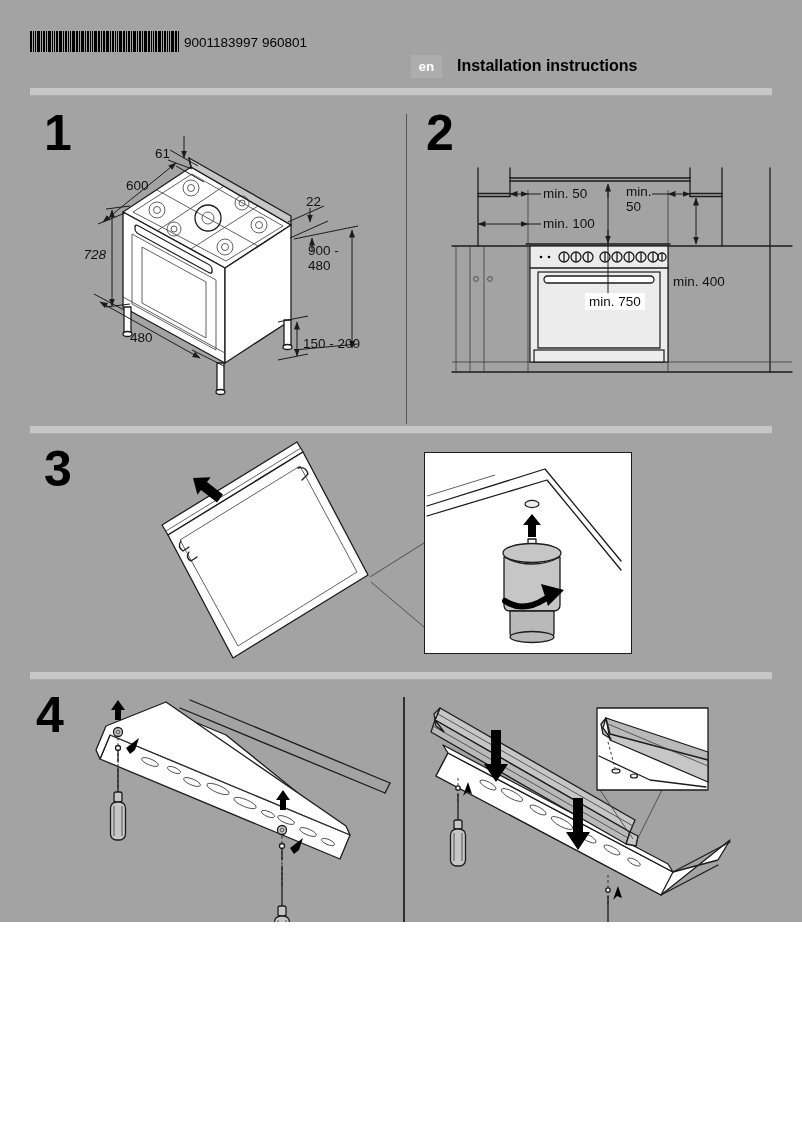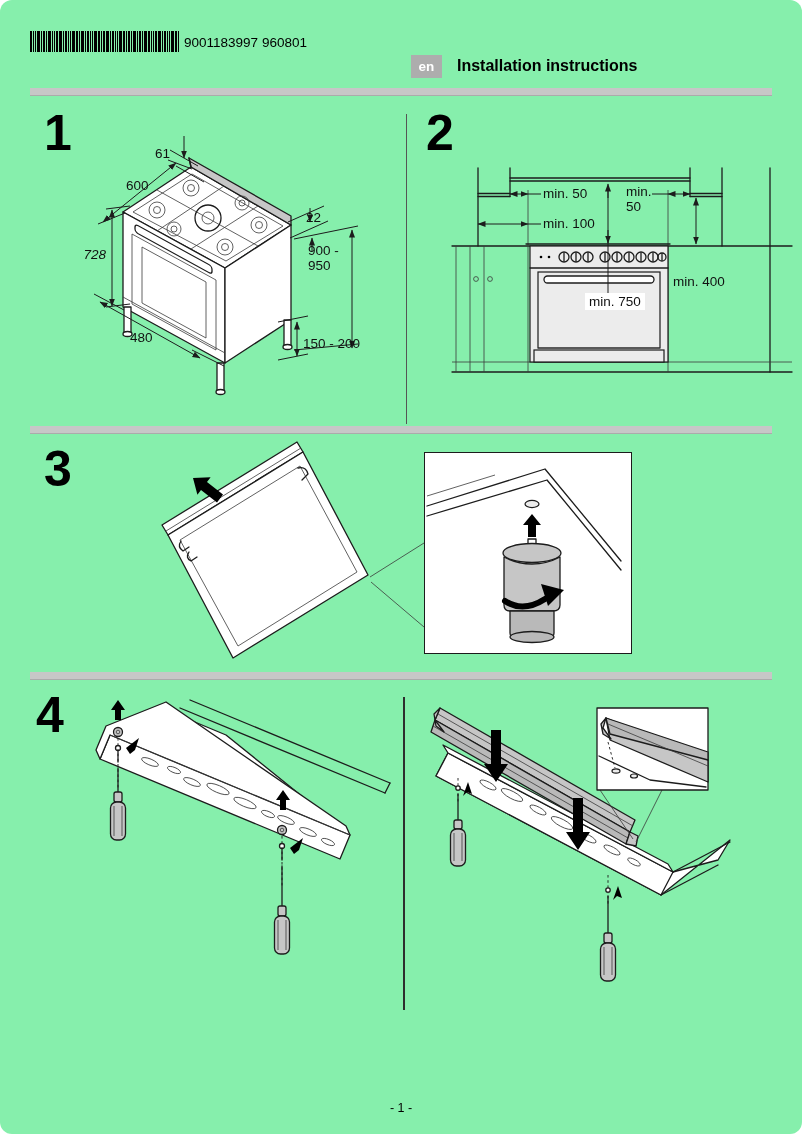--- a/index.html
+++ b/index.html
@@ -1,17 +1,17 @@
 <!DOCTYPE html>
 <html><head>
 <meta charset="utf-8">
 <style>
   html,body{margin:0;padding:0;background:#fff;}
-  .page{position:relative;width:802px;height:1134px;background:#86efac;overflow:hidden;
-        font-family:"Liberation Sans","DejaVu Sans",sans-serif;color:#111;border-radius:12px;}
+  .page{position:relative;width:802px;height:922px;background:#a3a3a3;overflow:hidden;
+        font-family:"Liberation Sans","DejaVu Sans",sans-serif;color:#111;}
   .abs{position:absolute;}
   .lbl{position:absolute;font-size:13.5px;line-height:15px;color:#111;white-space:nowrap;}
   .lbl.pre{white-space:pre-line;}
   .lbl.boxed{background:#fff;padding:1px 4px;}
   .secnum{position:absolute;font-size:50px;font-weight:bold;line-height:1;color:#000;letter-spacing:-1px;}
   .hbar{position:absolute;left:30px;width:742px;height:7px;background:#c7c7c7;border-bottom:1px solid #ababab;}
   .vline{position:absolute;background:#555;}
   .codes{position:absolute;font-size:13.5px;color:#000;}
   .badge{position:absolute;left:411px;top:55px;width:31px;height:23px;background:#adadad;color:#fff;
          font-size:13.5px;font-weight:bold;display:flex;align-items:center;justify-content:center;}
@@ -182,24 +182,24 @@
       <line x1="54" y1="194" x2="84" y2="210"></line>
         <line x1="152" y1="250" x2="184" y2="266"></line>
       <line x1="257" y1="222" x2="257" y2="256" marker-start="url(#m1a)" marker-end="url(#m1a)"></line>
       <line x1="238" y1="222" x2="268" y2="216"></line>
         <line x1="238" y1="260" x2="268" y2="254"></line>
     </g>
   </svg>
 
   <span class="lbl" style="left:143px;top:146px;margin-left:12px;">61</span>
   <span class="lbl" style="left:126px;top:178px;">600</span>
-  <span class="lbl" style="left:306px;top:210px;text-align:right;">22</span>
+  <span class="lbl" style="left:306px;top:194px;text-align:right;">22</span>
   <span class="lbl" style="left:58px;top:247px;width:48px;text-align:right;font-style:italic;">728</span>
   <span class="lbl pre" style="left:308px;top:243px;">900 -
-950</span>
+480</span>
   <span class="lbl" style="left:130px;top:330px;">480</span>
   <span class="lbl" style="left:303px;top:336px;">150 - 200</span>
 
   <span class="secnum" style="left:426px;top:108px;">2</span>
 
   <svg class="abs" style="left:440px;top:150px;" width="362" height="240" viewBox="0 0 362 240">
     <defs>
       <marker id="m2a" markerWidth="9" markerHeight="8" refX="7.5" refY="3" orient="auto-start-reverse" markerUnits="userSpaceOnUse">
         <path d="M0,0 L8,3 L0,6 z" fill="#1c1c1c"></path>
       </marker>

